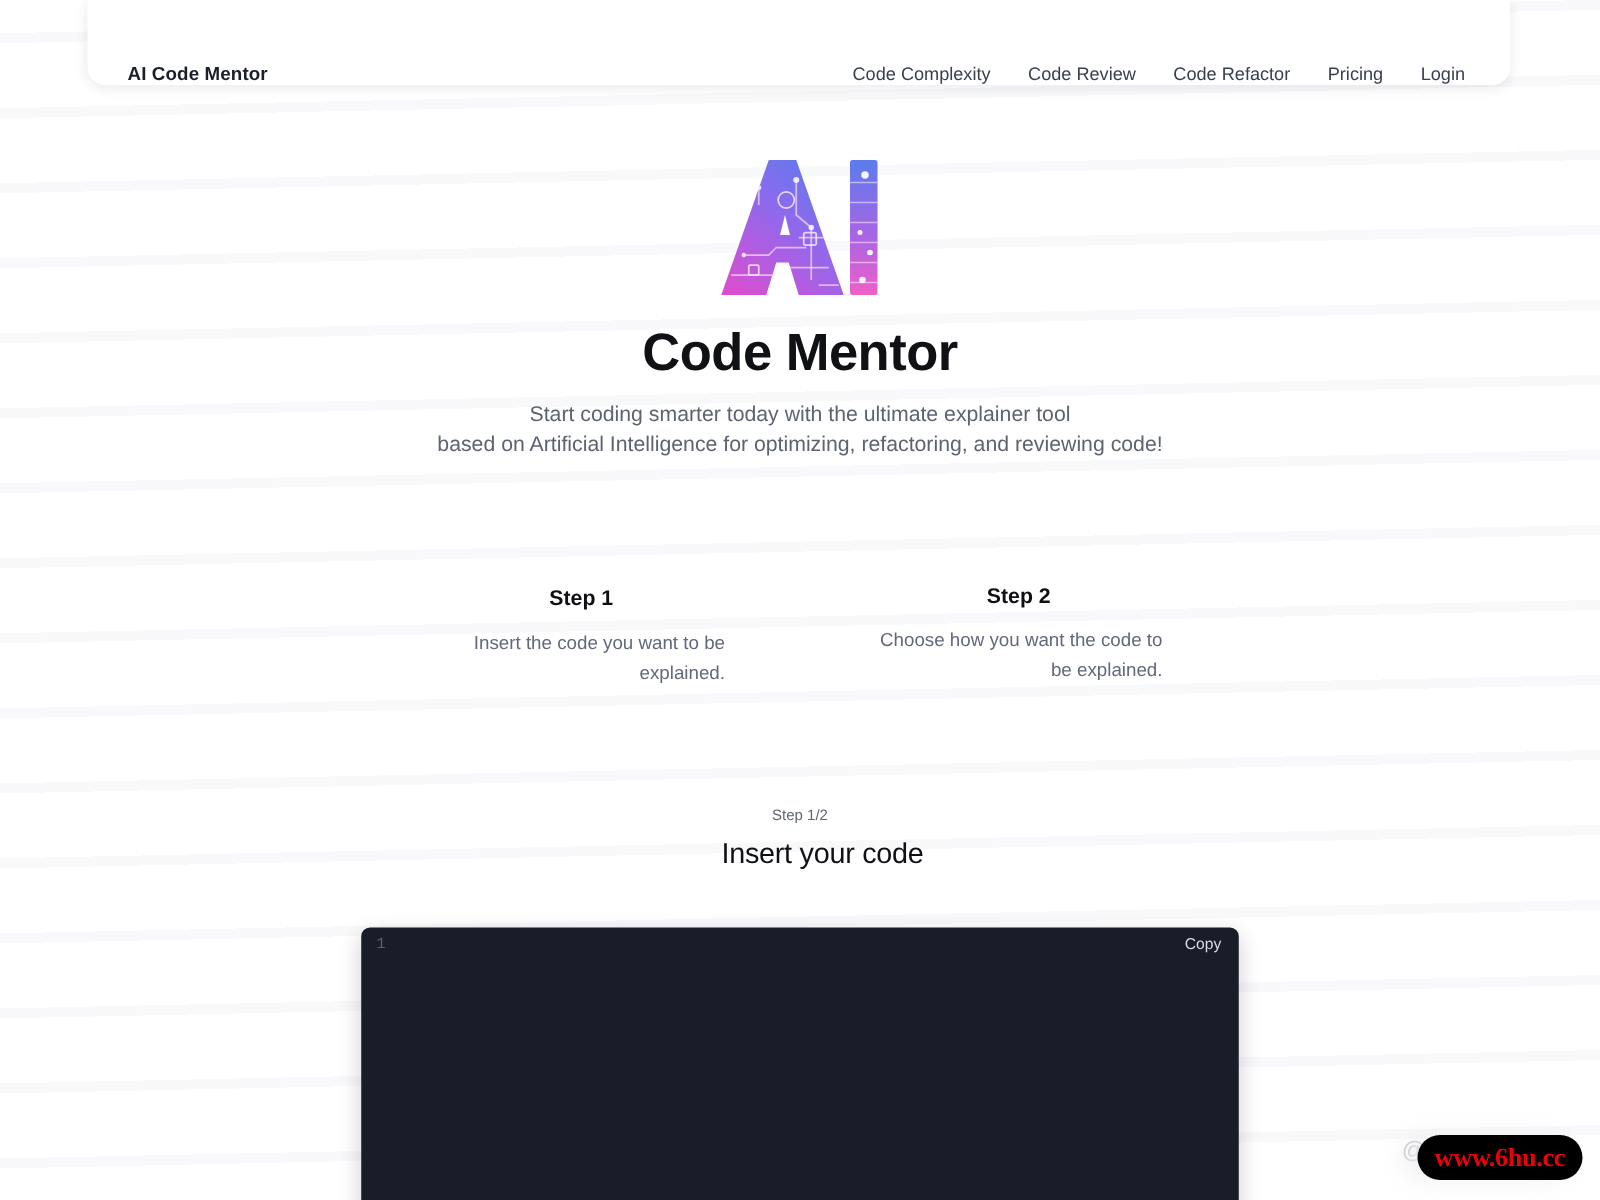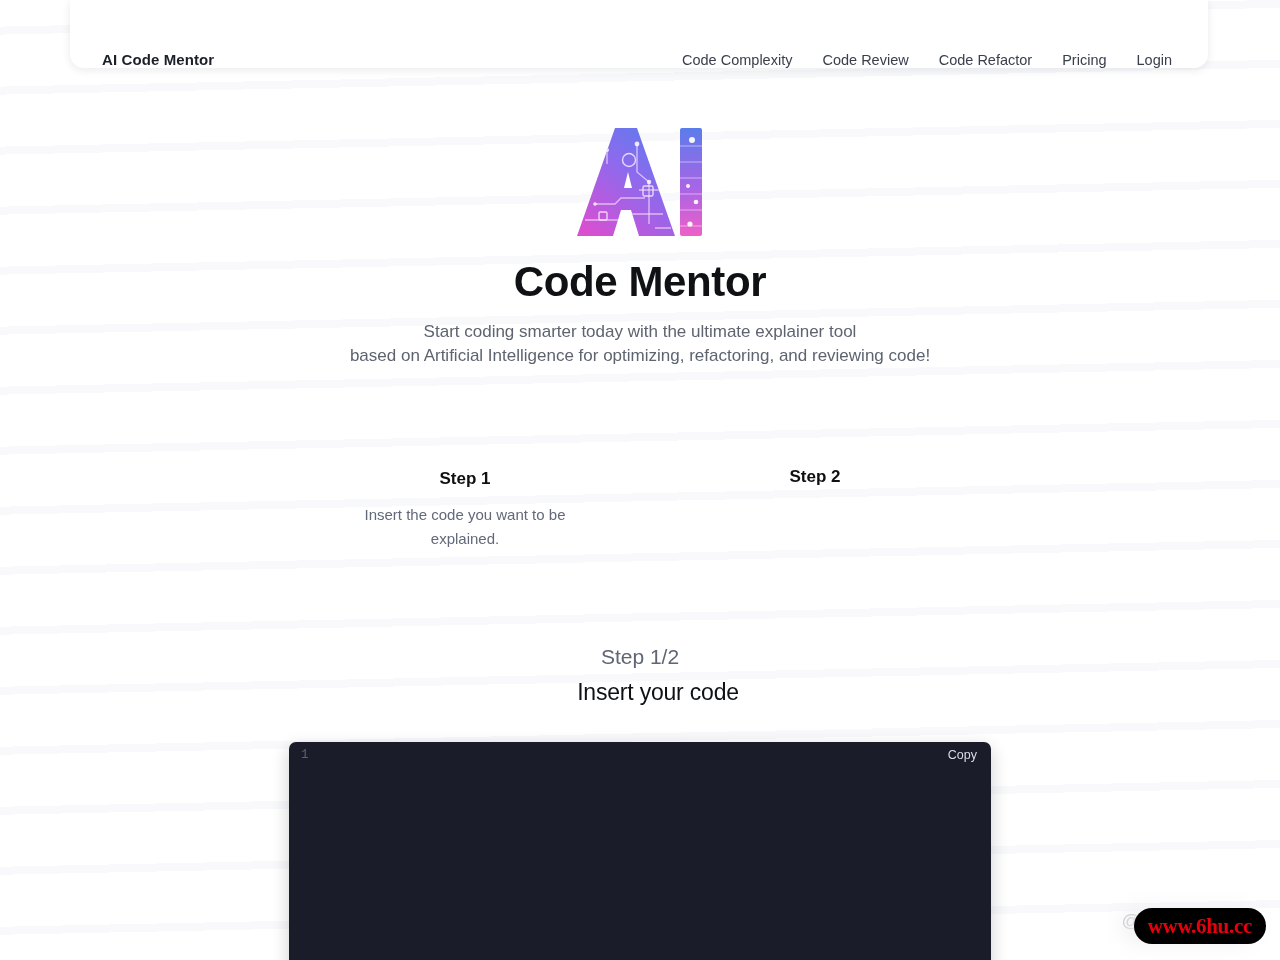--- a/index.html
+++ b/index.html
@@ -144,33 +144,34 @@
     color: #0f1013;
     margin-bottom: 14px;
   }
 
   .step-desc {
     font-size: 15px;
     line-height: 24px;
     color: #62697a;
     max-width: 230px;
     margin: 4px auto;
+    text-align: right;
   }
 
   
   .editor-section {
     position: absolute;
     top: 645px;
     left: 0;
     width: 100%;
     text-align: center;
   }
 
   .step-counter {
-    font-size: 21px;
+    font-size: 12px;
     color: #5e6573;
     margin-bottom: 10px;
   }
 
   .editor-heading {
     font-size: 23px;
     font-weight: normal;
     color: #101114;
     letter-spacing: -0.2px;
     padding-left: 36px;
@@ -363,20 +364,21 @@
     </div>
   </div>
 
   <div class="steps">
     <div class="step-col first">
       <div class="step-title">Step 1</div>
       <div class="step-desc">Insert the code you want to be explained.</div>
     </div>
     <div class="step-col second">
       <div class="step-title">Step 2</div>
+      <div class="step-desc">Choose how you want the code to be explained.</div>
     </div>
   </div>
 
   <div class="editor-section">
     <div class="step-counter">Step 1/2</div>
     <div class="editor-heading">Insert your code</div>
   </div>
 
   <div class="code-box">
     <div class="code-topbar">

